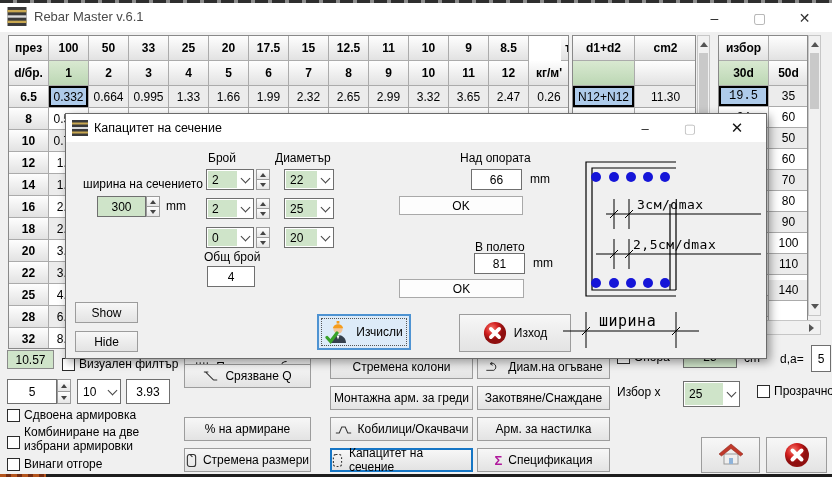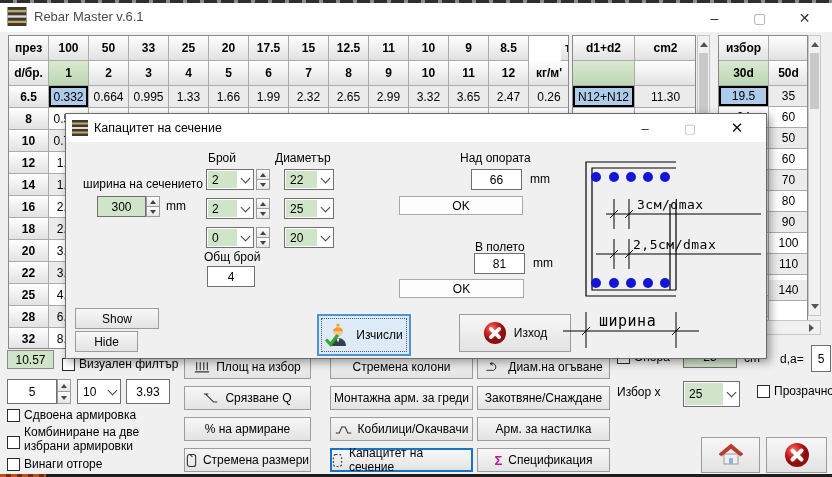--- a/index.html
+++ b/index.html
@@ -301,21 +301,21 @@
         <span class="tri-up"></span>
       </div>
     <div class="sthumb" style="top:17px;height:64px"></div>
   </div>
 
   <div id="choice-table" class="tblwrap" style="left:718px;top:35px;width:90px;height:291px">
       <div class="tc hdr" style="left: 0px; top: 0px; width: 50px; height: 25px;">избор</div>
       <div class="tc hdr" style="left: 50px; top: 0px; width: 40px; height: 25px;"></div>
       <div class="tc hgreen" style="left: 0px; top: 25px; width: 50px; height: 25px;">30d</div>
       <div class="tc hdr" style="left: 50px; top: 25px; width: 40px; height: 25px;">50d</div>
-      <div class="tc sel" style="left: 0px; top: 50px; width: 50px; height: 21px;">19.5</div>
+      <div class="tc sel" style="left: 0px; top: 50px; width: 50px; height: 21px; font-family: Liberation Mono, monospace;">19.5</div>
       <div class="tc even" style="left: 50px; top: 50px; width: 40px; height: 21px;">35</div>
       <div class="tc odd" style="left: 0px; top: 71px; width: 50px; height: 21px;">24</div>
       <div class="tc odd" style="left: 50px; top: 71px; width: 40px; height: 21px;">60</div>
       <div class="tc even" style="left: 0px; top: 92px; width: 50px; height: 21px;"></div>
       <div class="tc even" style="left: 50px; top: 92px; width: 40px; height: 21px;">50</div>
       <div class="tc odd" style="left: 0px; top: 113px; width: 50px; height: 21px;"></div>
       <div class="tc odd" style="left: 50px; top: 113px; width: 40px; height: 21px;">60</div>
       <div class="tc even" style="left: 0px; top: 134px; width: 50px; height: 21px;"></div>
       <div class="tc even" style="left: 50px; top: 134px; width: 40px; height: 21px;">70</div>
       <div class="tc odd" style="left: 0px; top: 155px; width: 50px; height: 21px;"></div>
@@ -377,21 +377,21 @@
   <span class="lbl" style="left:24px;top:425px;width:152px;white-space:normal;line-height:14px">Комбиниране на две избрани армировки</span>
   <div class="cb" style="left:7px;top:458px"></div>
   <span class="lbl" style="left:24px;top:457px">Винаги отгоре</span>
 
   <div class="wbtn" style="left:184px;top:355px;width:127px;height:24px">
     <svg width="16" height="13" viewBox="0 0 18 14">
       <path d="M3 1v9M7 1v9M11 1v9M15 1v9M1 12h16" stroke="#333" fill="none" stroke-width="1.3"></path>
       </svg>
     <span>Площ на избор</span>
   </div>
-  <div class="wbtn" style="left:184px;top:386px;width:127px;height:24px">
+  <div class="wbtn" style="left:184px;top:364px;width:127px;height:24px">
     <svg width="16" height="13" viewBox="0 0 18 14">
       <path d="M1 2h5M3 2l9 9M12 11h4" stroke="#333" fill="none" stroke-width="1.2"></path>
       </svg>
     <span>Срязване Q</span>
   </div>
   <div class="wbtn" style="left:184px;top:417px;width:127px;height:24px">
     <span>% на армиране</span>
   </div>
   <div class="wbtn" style="left:184px;top:448px;width:127px;height:24px">
     <svg width="11" height="15" viewBox="0 0 12 16">
@@ -574,24 +574,24 @@
     <span class="lbl" style="left:394px;top:37px">Над опората</span>
     <div class="tbox" style="left:405px;top:55px;width:51px;height:21px">66</div>
     <span class="lbl" style="left:464px;top:58px">mm</span>
     <div class="okbtn" style="left:333px;top:82px;width:124px;height:19px">OK</div>
 
     <span class="lbl" style="left:409px;top:126px">В полето</span>
     <div class="tbox" style="left:408px;top:139px;width:51px;height:21px">81</div>
     <span class="lbl" style="left:467px;top:142px">mm</span>
     <div class="okbtn" style="left:333px;top:165px;width:125px;height:19px">OK</div>
 
-    <div class="stdbtn" style="left:9px;top:194px;width:84px;height:21px">Show</div>
+    <div class="stdbtn" style="left:9px;top:188px;width:63px;height:21px">Show</div>
     <div class="stdbtn" style="left:9px;top:217px;width:63px;height:21px">Hide</div>
 
-    <div class="stdbtn" id="calc-btn" style="left:251px;top:200px;width:94px;height:42px">
+    <div class="stdbtn" id="calc-btn" style="left:251px;top:200px;width:94px;height:36px">
       <svg width="24" height="24" viewBox="0 0 24 24">
         <path d="M5 23c0-5 3.6-8 8-8s8 3 8 8z" fill="#35404d"></path>
         <path d="M11.5 15.5l1.5 4 1.5-4z" fill="#fff"></path>
         <circle cx="13" cy="9" r="4.6" fill="#f2c79d"></circle>
         <path d="M7.8 8.2a5.4 5.4 0 0 1 10.4 0z" fill="#f59d1e"></path>
         <rect x="11.6" y="1" width="2.8" height="2.6" fill="#f59d1e"></rect>
         <path d="M2 17.5l3.6 4L12 13" stroke="#3aa32a" stroke-width="3.2" fill="none" stroke-linecap="round"></path>
       </svg>
       <span>Изчисли</span>
     </div>

